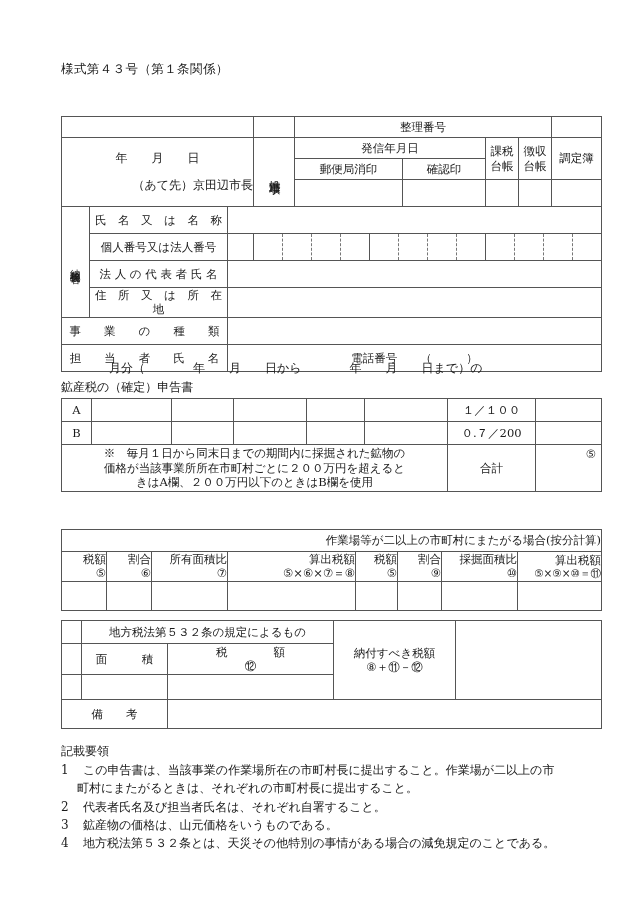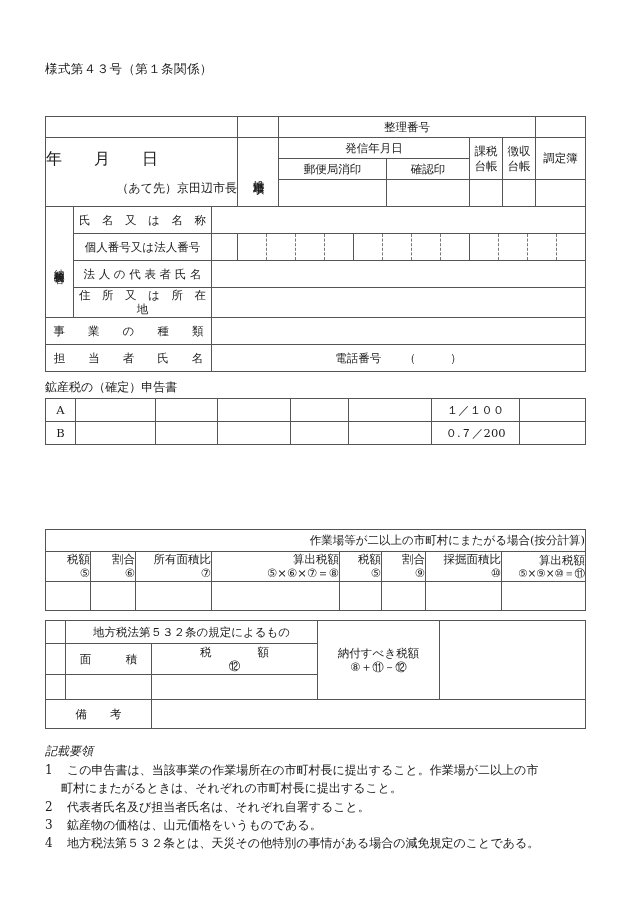--- a/index.html
+++ b/index.html
@@ -10,21 +10,21 @@
   body {
     width: 630px;
     height: 903px;
     position: relative;
     font-family: "DejaVu Serif", "Liberation Serif", serif;
     color: #1a1a1a;
     overflow: hidden;
   }
   .page {
     position: absolute;
-    left: 0; top: 0;
+    left: 16px; top: 0;
     width: 580px;
     height: 903px;
   }
 
   
   .form-no {
     position: absolute;
     left: 45px;
     top: 61px;
     font-size: 12.5px;
@@ -70,22 +70,22 @@
 
   
   #t-header { left: 45px; top: 116px; width: 540px; }
   #t-header td { height: 20px; }
   .cell-date {
     text-align: left;
     padding-left: 0;
     position: relative;
   }
   .date-line {
-    text-align: left;
-    font-size: 16px;
+    text-align: center;
+    font-size: 12px;
     padding-top: 3px;
   }
   .addr-line {
     text-align: right;
     font-size: 12px;
     padding-left: 16px;
     padding-bottom: 3px;
   }
 
   
@@ -151,21 +151,21 @@
 
   
   .notes {
     position: absolute;
     left: 45px;
     top: 742px;
     width: 556px;
     font-size: 12px;
     line-height: 1.52;
   }
-  .notes .nt-title { margin-bottom: 1px; font-style: italic; }
+  .notes .nt-title { margin-bottom: 1px; }
   .note-row {
     display: flex;
     align-items: flex-start;
   }
   .note-row .num {
     width: 22px;
     flex: 0 0 22px;
   }
   .note-row .txt { flex: 1 1 auto; }
 </style>
@@ -295,20 +295,23 @@
     </tr>
     <tr>
       <td colspan="2" class="lbl">担　　当　　者　　氏　　名</td>
       <td colspan="13">
         <span>電話番号　　（　　　）</span>
       </td>
     </tr>
   </tbody>
     </table>
 
+  <div class="period-1">
+    <span style="display:inline-block;width:48px"></span><span>月分（　　　　年　　月　　日から　　　　年　　月　　日まで）の</span>
+  </div>
   <div class="period-2">鉱産税の（確定）申告書</div>
 
   <table class="frm" id="t-mineral">
     <colgroup>
       <col style="width:30px">
       <col style="width:80px">
       <col style="width:62px">
       <col style="width:73px">
       <col style="width:58px">
       <col style="width:83px">
@@ -328,20 +331,31 @@
     </tr>
     <tr>
       <td>B</td>
       <td></td>
       <td></td>
       <td></td>
       <td></td>
       <td></td>
       <td>０.７／200</td>
       <td></td>
+    </tr>
+    <tr>
+      <td colspan="6" class="note-cell" style="height:46px">
+        <div>※　毎月１日から同末日までの期間内に採掘された鉱物の</div>
+        <div>価格が当該事業所所在市町村ごとに２００万円を超えると</div>
+        <div>きはA欄、２００万円以下のときはB欄を使用</div>
+      </td>
+      <td>合計</td>
+      <td class="corner-mark">
+        <span class="cm">⑤</span>
+      </td>
     </tr>
   </tbody>
     </table>
 
   <table class="frm" id="t-appo">
     <colgroup>
       <col style="width:45px">
       <col style="width:45px">
       <col style="width:76px">
       <col style="width:128px">

